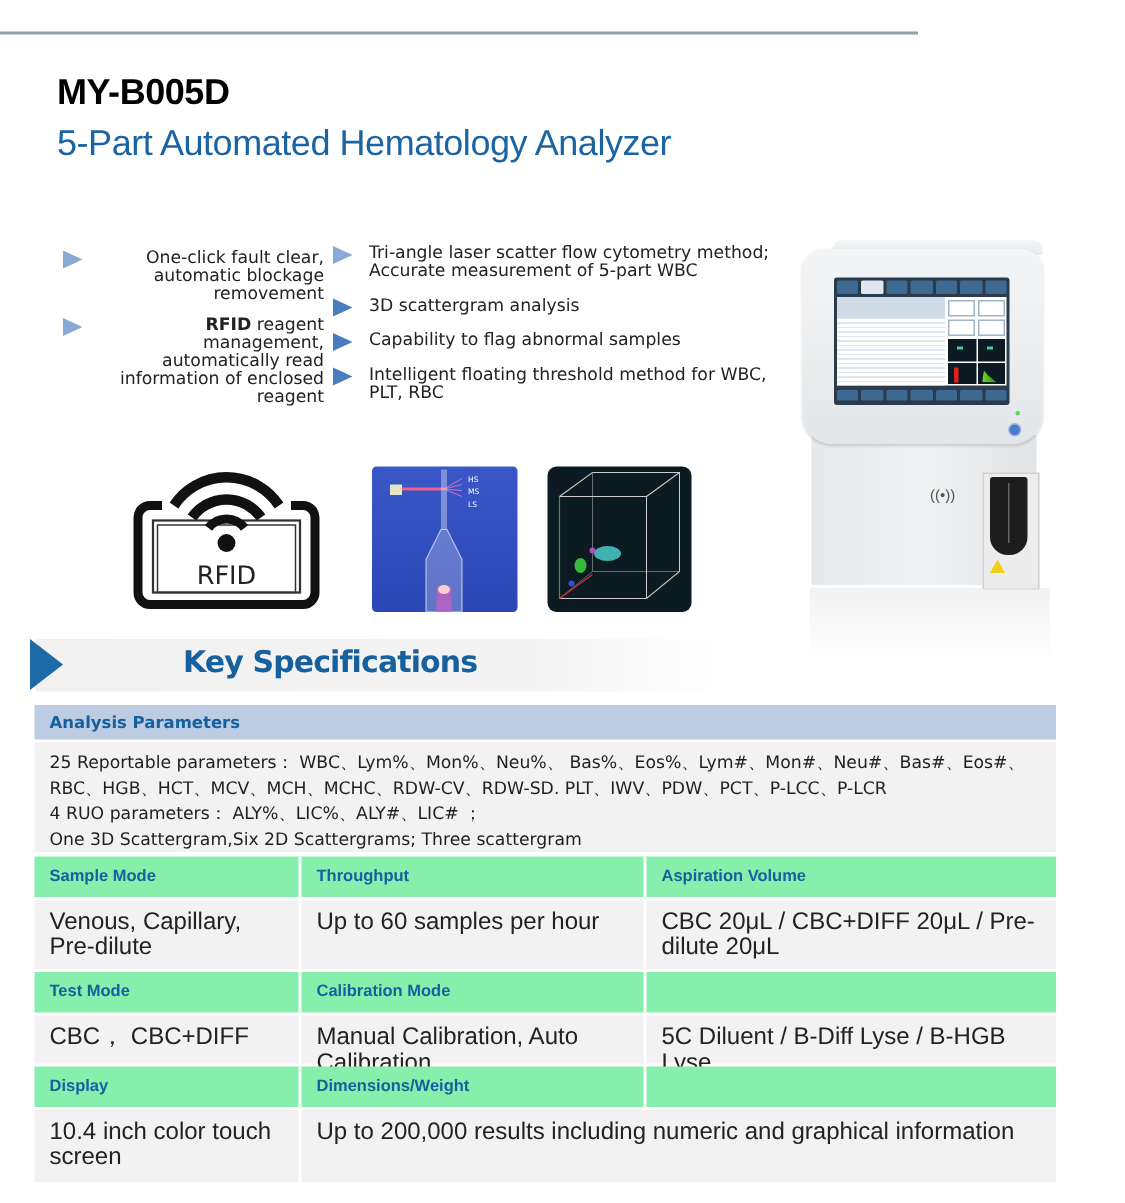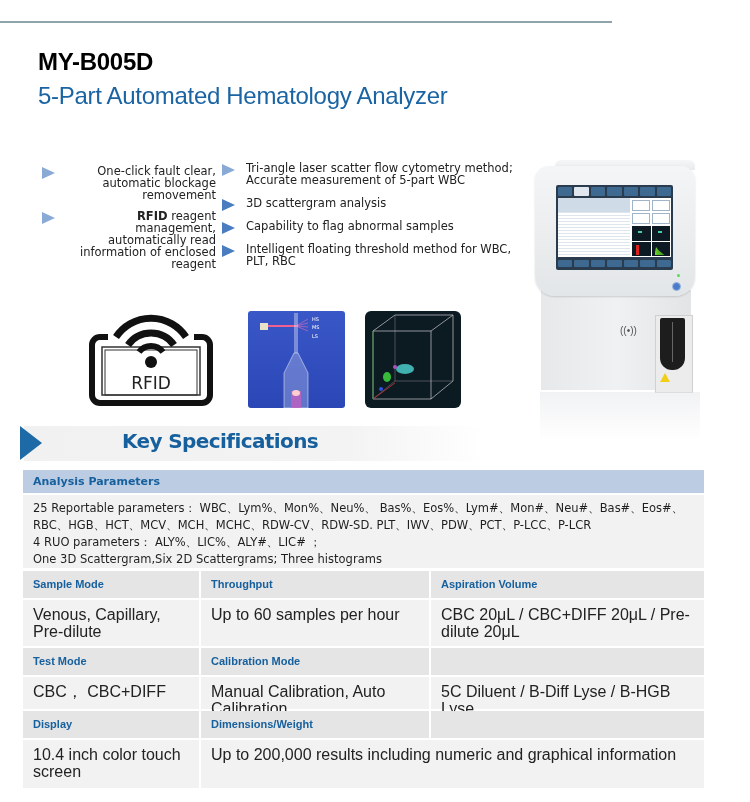--- a/index.html
+++ b/index.html
@@ -61,21 +61,21 @@
 
   
   .tbl { position: absolute; left: 23px; width: 681px; font-family: "DejaVu Sans", sans-serif; font-size: 11.5px; color: #1f1f1f; }
   .hdr-full { top: 470px; height: 23px; background: #bccde3; padding: 5px 10px; color: #17609e; font-weight: bold; font-size: 11px; }
   .analysis { top: 495px; height: 73px; background: #f2f2f2; padding: 5px 10px; line-height: 17px; font-size: 11.5px; }
   .row { display: flex; position: absolute; left: 23px; width: 681px; }
   .row .c { padding: 6px 10px; }
   .row .c1 { width: 178px; }
   .row .c2 { width: 230px; }
   .row .c3 { flex: 1; }
-  .row.h { height: 27px; background: #e5e5e5; }
+  .row.h { height: 27px; background: #86efac; }
   .row.h .c { color: #17609e; font-weight: bold; font-size: 11px; padding-top: 7px; border-right: 2px solid #ffffff; }
   .row.h .c3 { border-right: none; }
   .row.v { background: #f2f2f2; }
   .row.v .c { line-height: 17px; border-right: 2px solid #ffffff; }
   .row.v .c3 { border-right: none; }
   .dim { font-size: 10.5px; }
 </style>
 </head>
 <body>
 
@@ -204,21 +204,21 @@
 
 <div class="banner"></div>
 <div class="banner-tri"></div>
 <div class="banner-title">Key Specifications</div>
 
 <div class="tbl hdr-full">Analysis Parameters</div>
 <div class="tbl analysis">
   <div>25 Reportable parameters：  WBC、Lym%、Mon%、Neu%、 Bas%、Eos%、Lym#、Mon#、Neu#、Bas#、Eos#、</div>
   <div>RBC、HGB、HCT、MCV、MCH、MCHC、RDW-CV、RDW-SD. PLT、IWV、PDW、PCT、P-LCC、P-LCR</div>
   <div>4 RUO parameters：  ALY%、LIC%、ALY#、LIC# ；</div>
-  <div>One 3D Scattergram,Six 2D Scattergrams; Three histograms</div>
+  <div>One 3D Scattergram,Six 2D Scattergrams; Three scattergram</div>
 </div>
 
 <div class="row h" style="top:571px">
   <div class="c c1">Sample Mode</div>
   <div class="c c2">Throughput</div>
   <div class="c c3">Aspiration Volume</div>
 </div>
 <div class="row v" style="top:600px;height:46px">
   <div class="c c1">Venous, Capillary, Pre-dilute</div>
   <div class="c c2">Up to 60 samples per hour</div>

